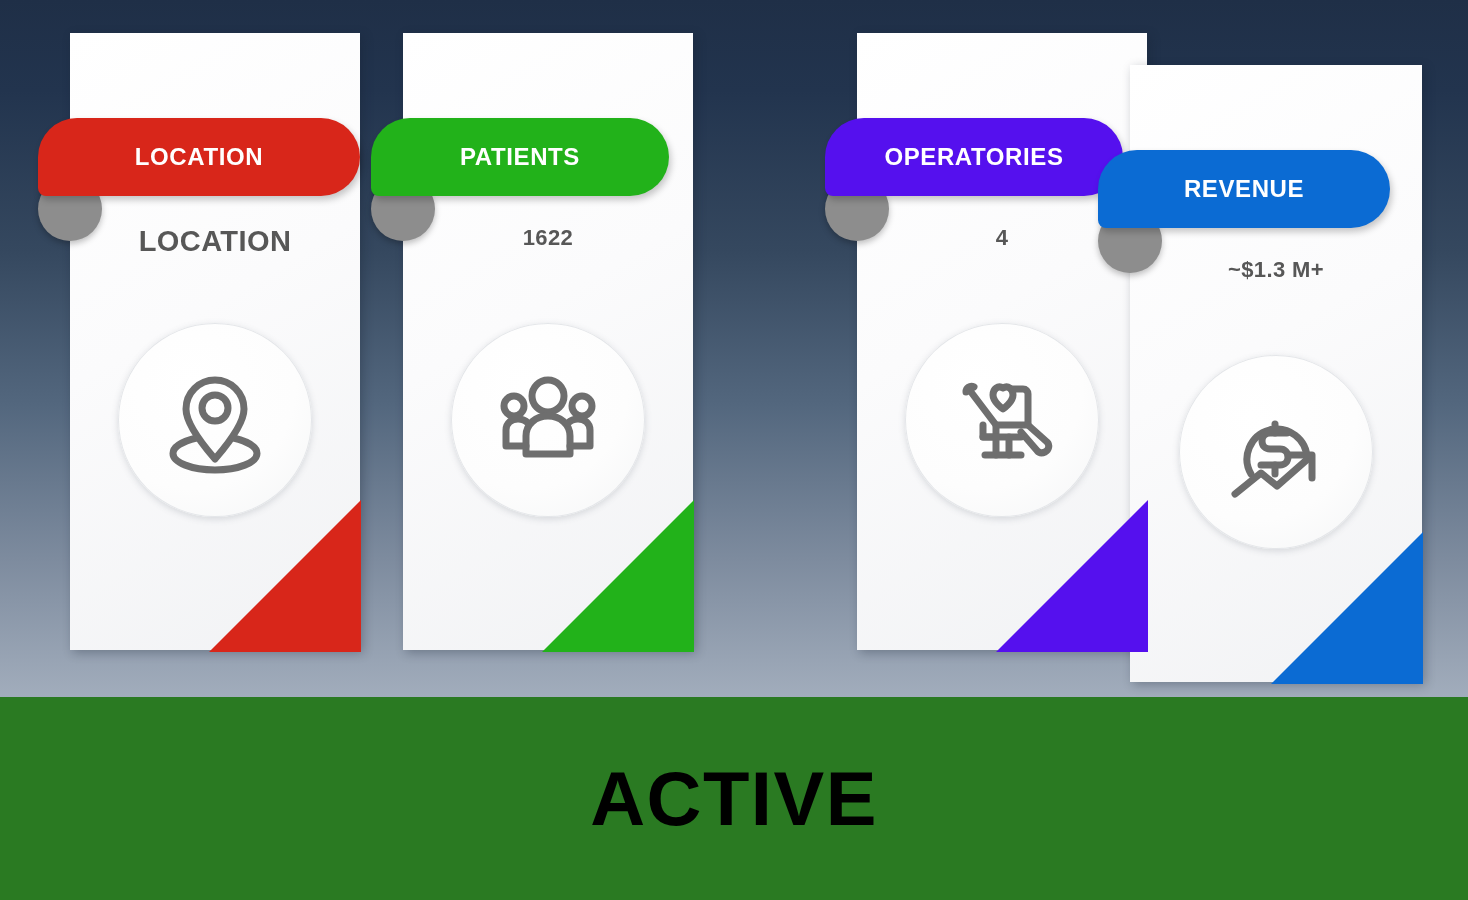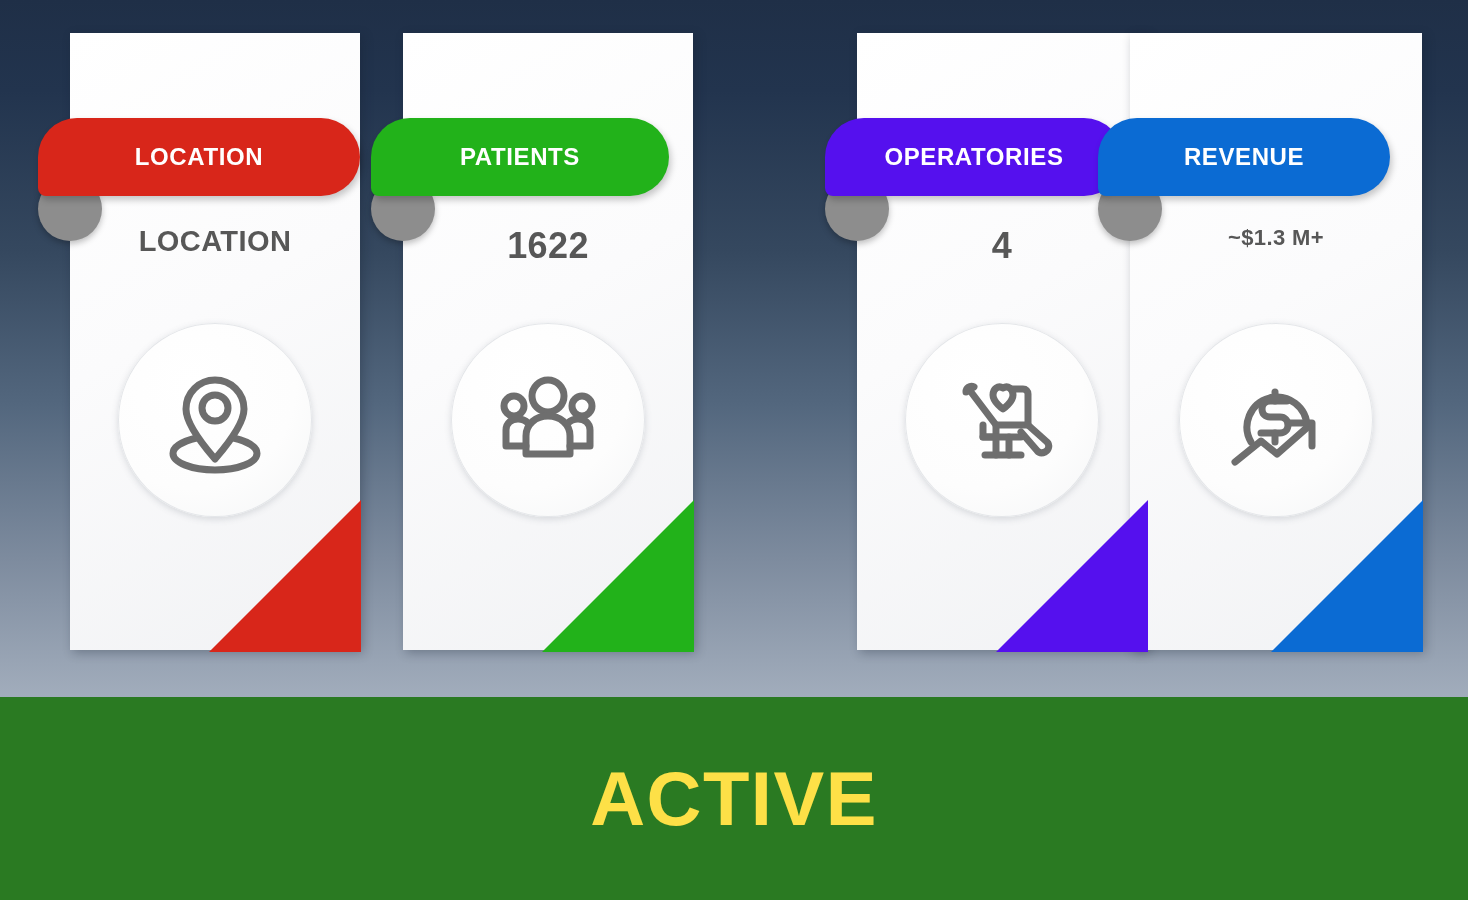--- a/index.html
+++ b/index.html
@@ -23,21 +23,21 @@
 
   
   .card{
     position:absolute;top:33px;height:617px;width:290px;
     background:linear-gradient(150deg,#ffffff 0%,#fbfbfc 45%,#f1f2f4 100%);
     box-shadow:3px 3px 10px rgba(20,30,45,.30);
   }
   .card.c1{left:70px;}
   .card.c2{left:403px;}
   .card.c3{left:818px;margin-left:39px;}
-  .card.c4{left:1130px;width:292px;}
+  .card.c4{left:1130px;width:292px;margin-top:32px;}
 
   
   .fold{
     position:absolute;left:-32px;top:144px;
     width:64px;height:64px;border-radius:50%;
     background:#8d8d8d;
     box-shadow:0 3px 6px rgba(0,0,0,.25);
     z-index:2;
   }
 
@@ -55,21 +55,21 @@
   }
   .card.c1 .ribbon{width:322px;}
   .card.c2 .ribbon{width:298px;}
   .card.c3 .ribbon{width:298px;}
   .card.c4 .ribbon{width:292px;}
 
   
   .value{
     position:absolute;left:0;right:0;top:192px;
     text-align:center;color:#575757;
-    font-size:36px;font-weight:bold;letter-spacing:.4px;
+    font-size:22px;font-weight:bold;letter-spacing:.4px;
     z-index:3;
   }
   .card.c1 .value{font-size:29px;}
   .card.c4 .value{font-size:22px;}
 
   
   .disc{
     position:absolute;left:50%;top:290px;transform:translateX(-50%);
     width:194px;height:194px;border-radius:50%;
     background:radial-gradient(circle at 38% 32%,#ffffff 0%,#fdfdfd 58%,#f4f5f6 100%);
@@ -193,16 +193,16 @@
           <path d="M73 64 L97 64 L97 87"></path>
         </svg>
       </span>
     </div>
     <div class="corner">
       <i style="background: rgb(11, 107, 211);"></i>
     </div>
   </div>
 
   <div class="banner" style="background: rgb(42, 122, 34);">
-    <span style="color: #fde047;">ACTIVE</span>
+    <span style="color: #000000;">ACTIVE</span>
   </div>
 
 </div>
 
 </body></html>

